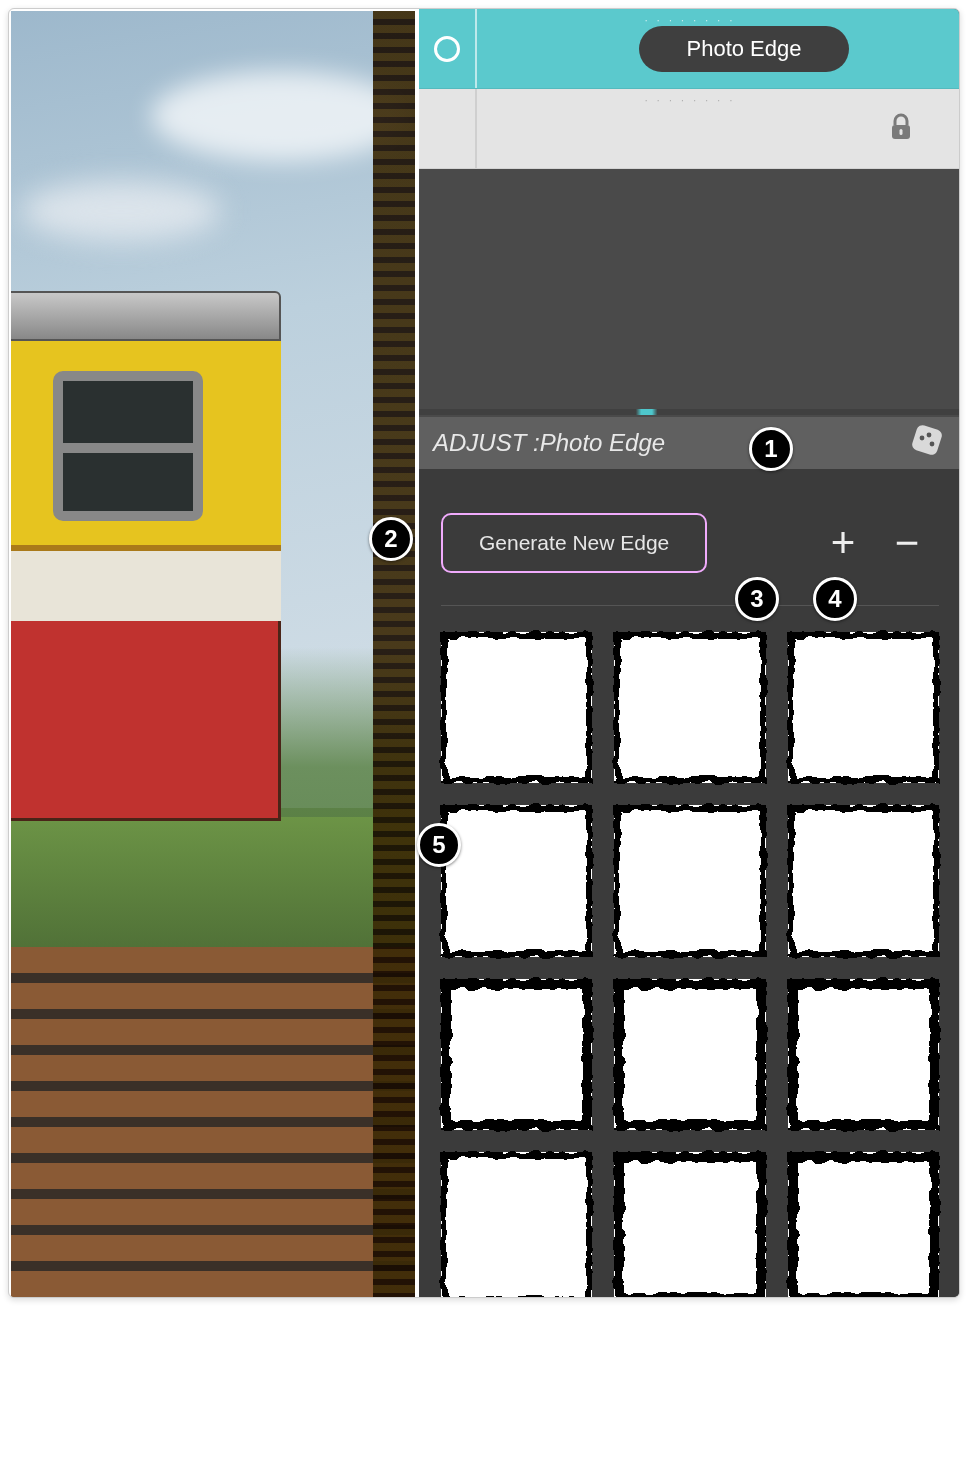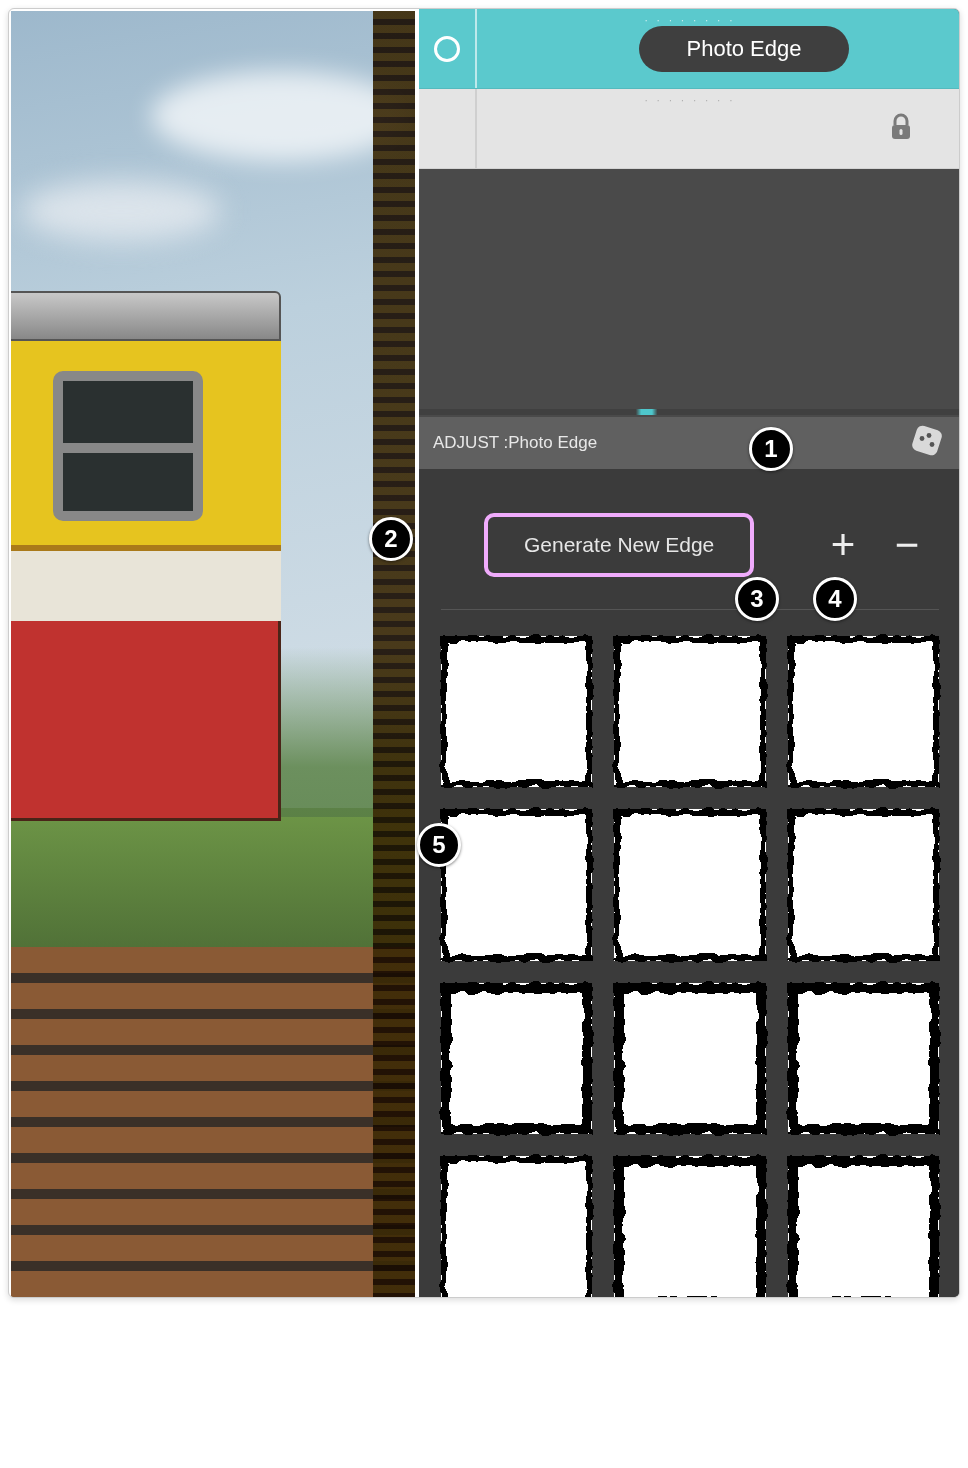--- a/index.html
+++ b/index.html
@@ -108,41 +108,41 @@
   }
   .scroll-line {
     position:absolute; left:0; bottom:2px; width:100%; height:6px;
     background: linear-gradient(90deg, #404040 0%, #404040 40%, #4ec7cc 41%, #4ec7cc 43%, #404040 44%, #404040 100%);
   }
 
   .adjust-header {
     height: 52px; background:#606060;
     display:flex; align-items:center;
     padding-left:14px;
-    color:#e8e8e8; font-size:17px; font-weight:300;
+    color:#e8e8e8; font-size:24px; font-weight:300;
     position:relative;
+    font-style:italic;
   }
   .dice-icon {
     position:absolute; right:18px; top:50%; transform:translateY(-50%);
   }
 
   .adjust-body {
     background:#3b3b3b;
     padding: 44px 22px 20px 22px;
     height: calc(100% - 460px);
   }
   .gen-row { display:flex; align-items:center; gap:0; }
   .gen-btn {
-    border: 4px solid #f0abfc;
+    border: 2px solid #f0abfc;
     color:#e6e6e6; background:transparent;
     padding: 16px 36px;
     border-radius: 10px;
     font-size: 21px;
     cursor:pointer;
-    margin-left:43px;
   }
   .pm-btn { color:#eee; font-size:42px; width:64px; text-align:center; cursor:pointer; font-weight:300; }
   .gen-flex-gap { flex:1; }
   .sep { height:1px; background:#555; margin: 32px 0 26px 0; }
 
   .thumb-grid {
     display:grid; grid-template-columns: repeat(3, 1fr);
     gap: 22px;
   }
   .thumb {

